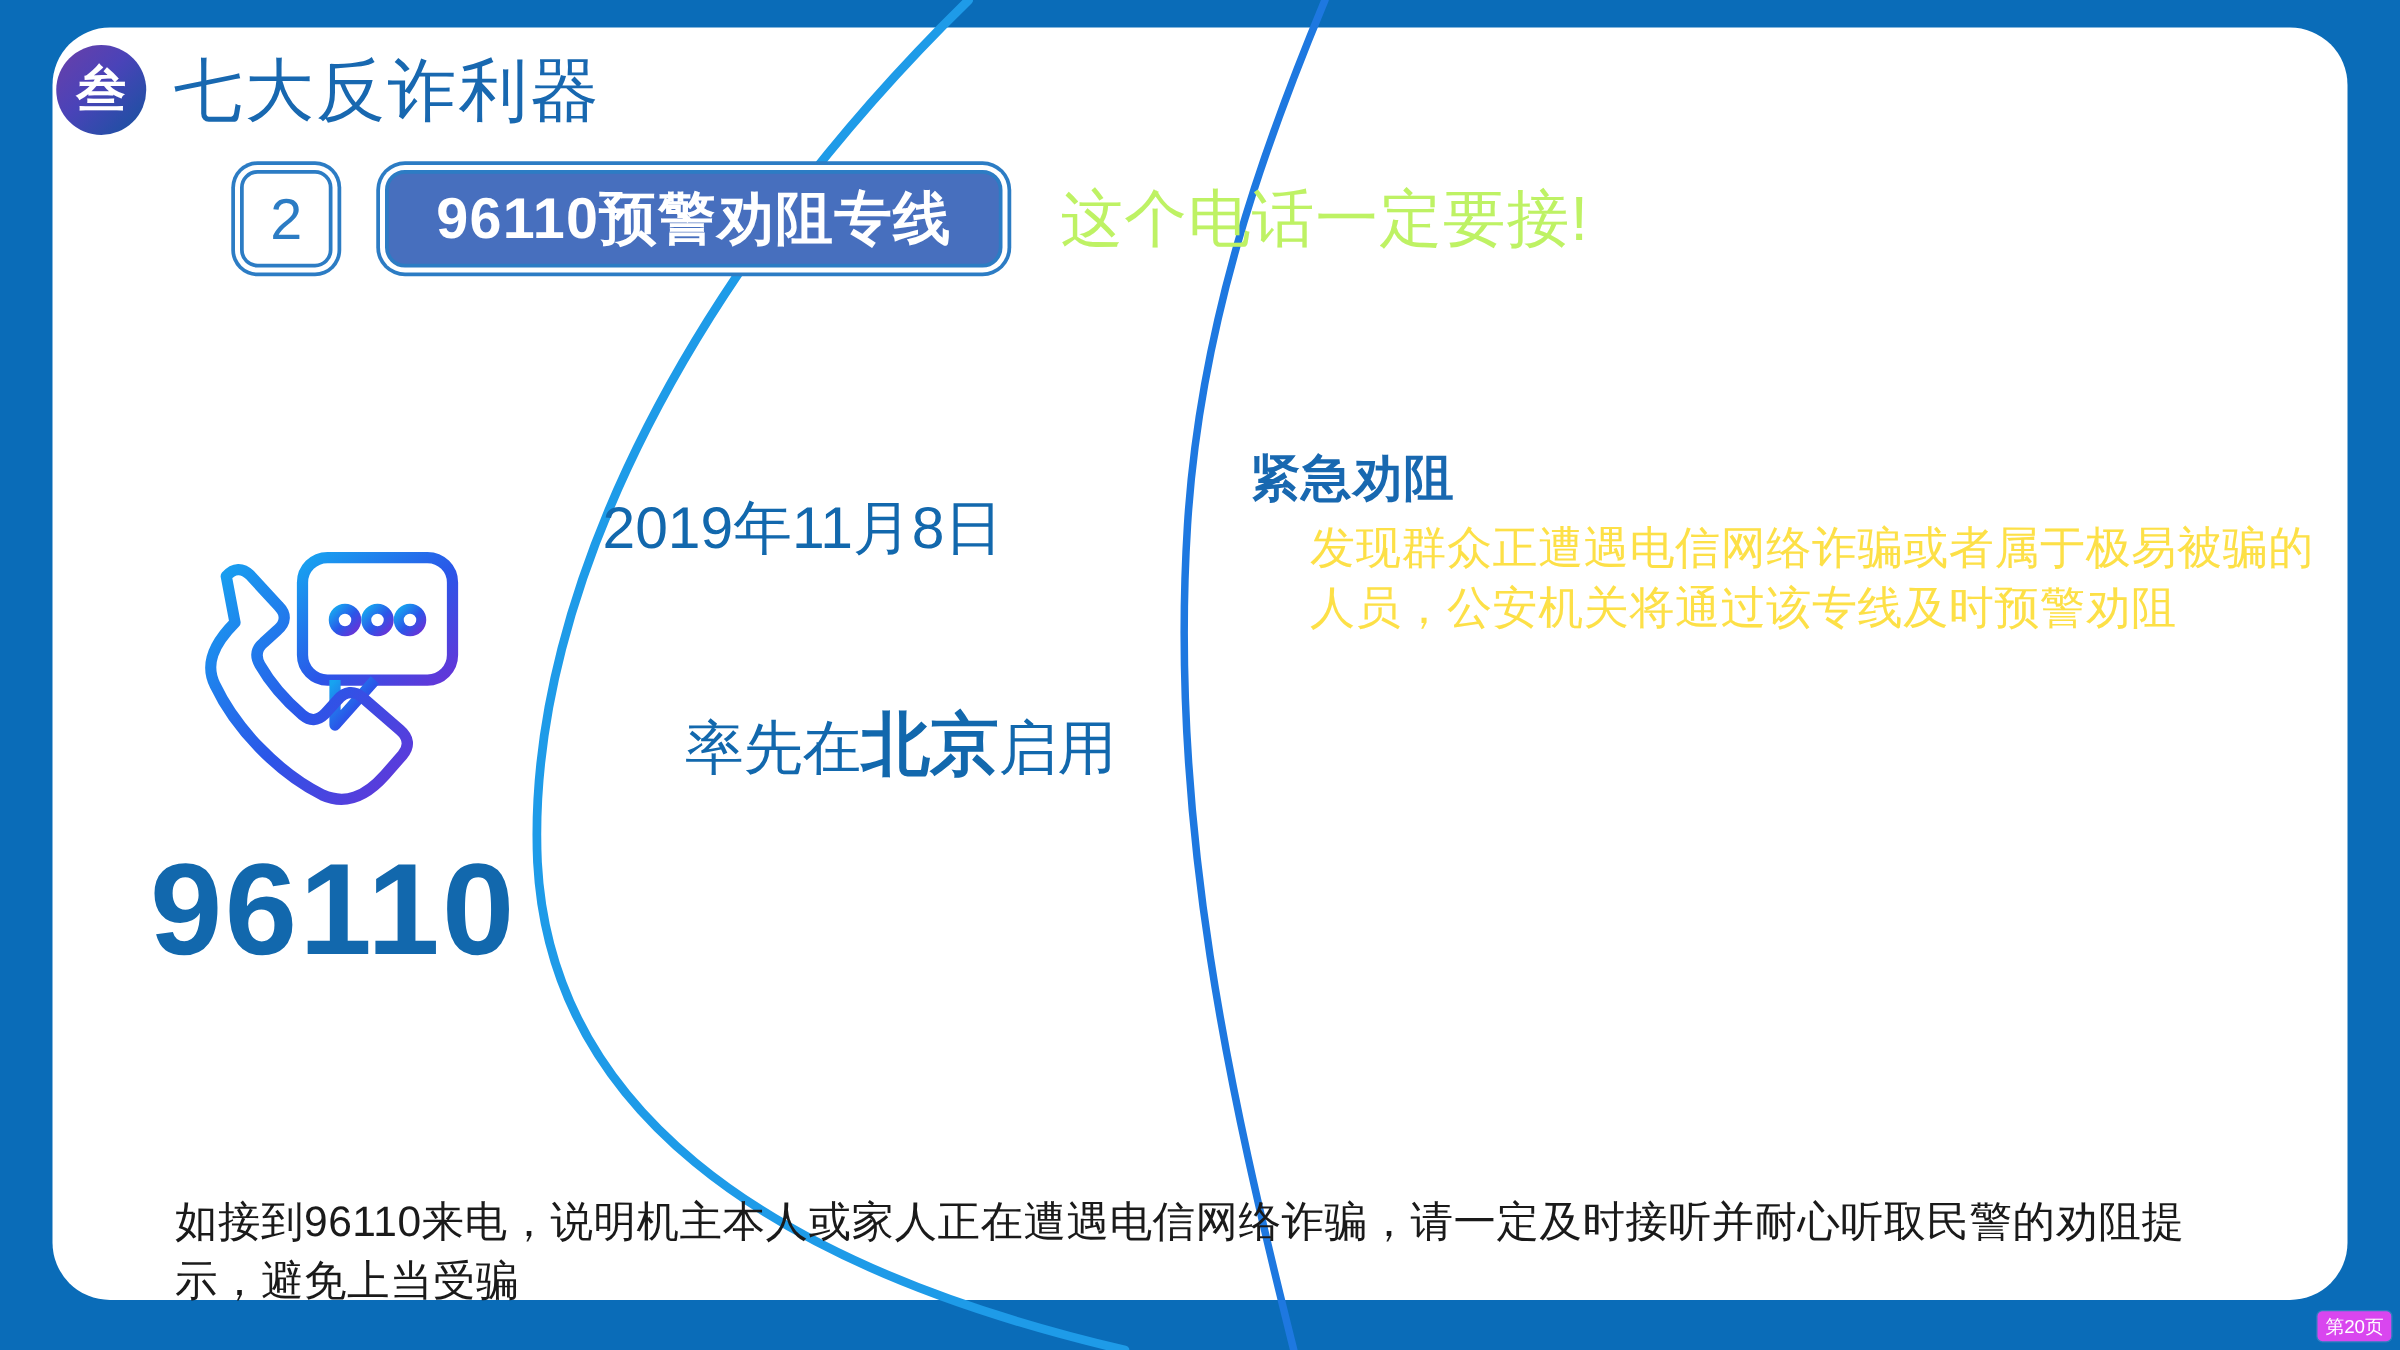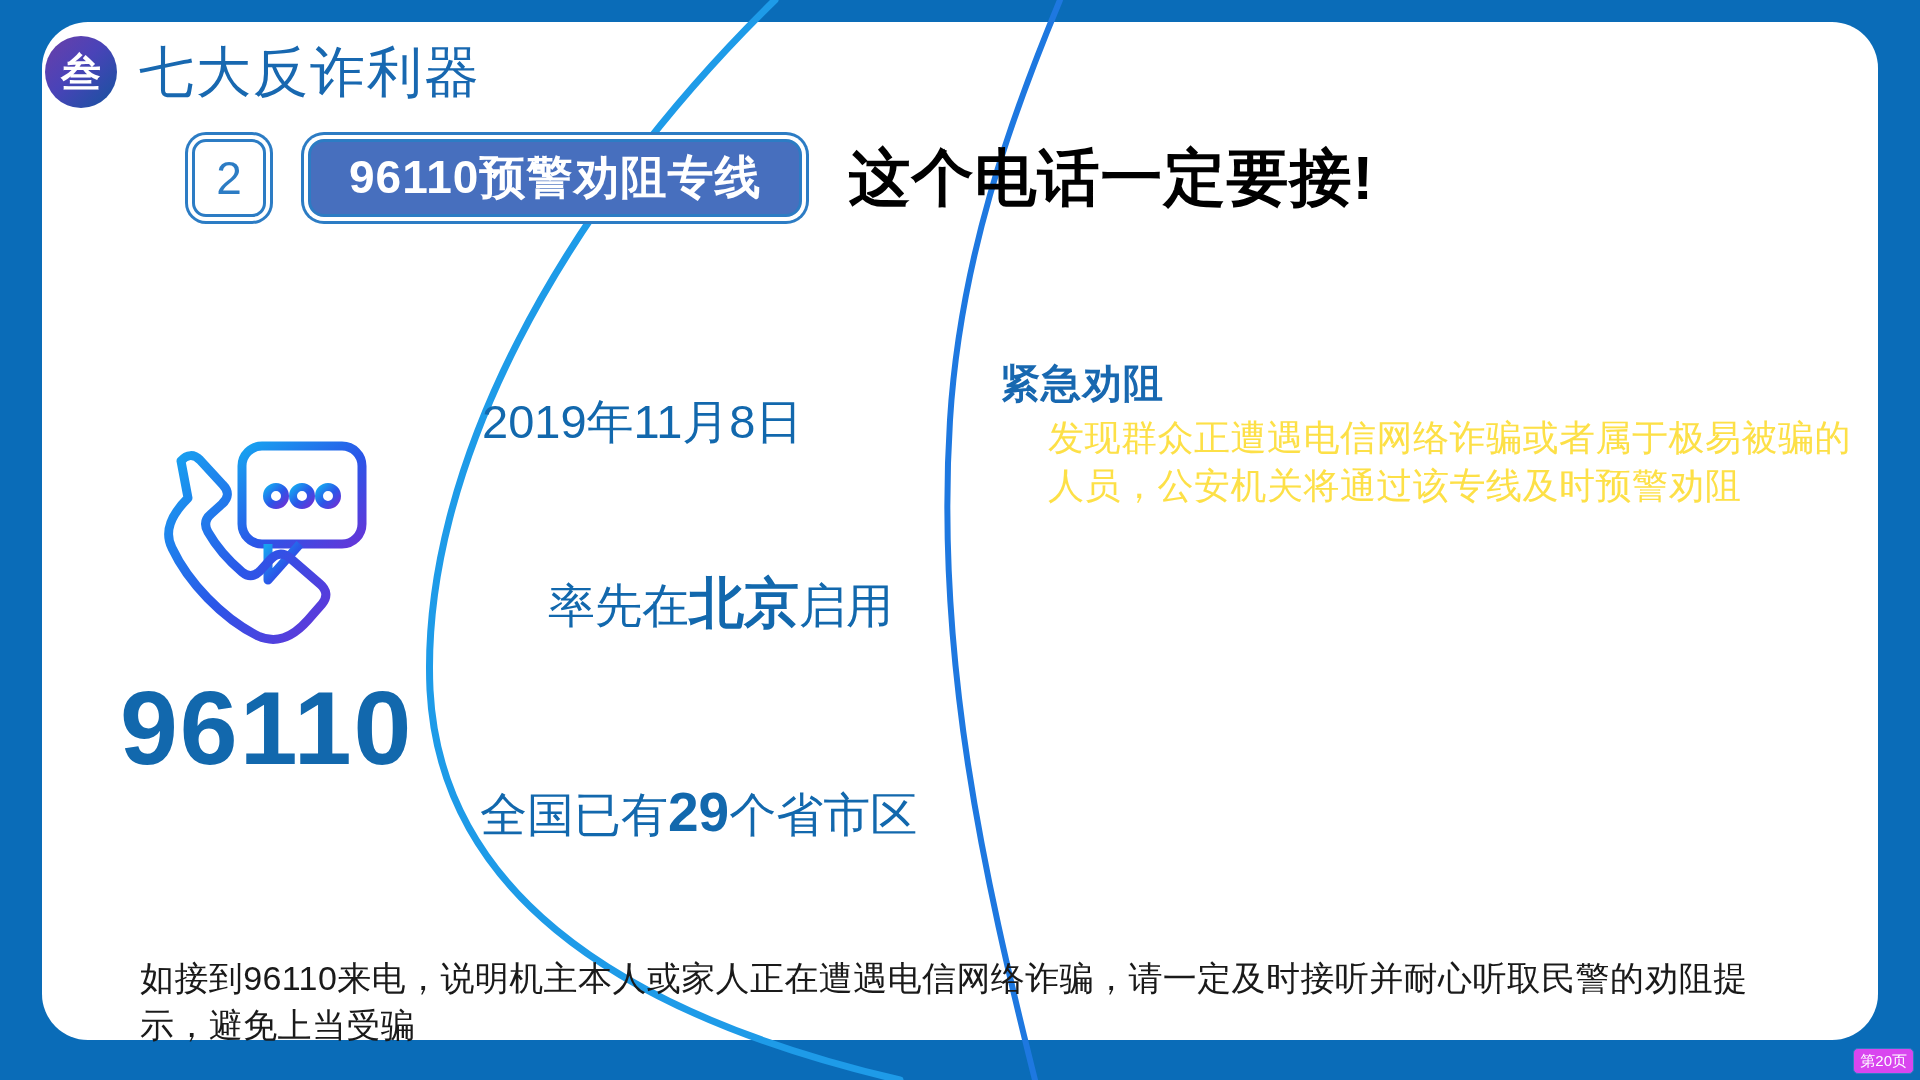--- a/index.html
+++ b/index.html
@@ -103,23 +103,23 @@
     justify-content: center;
     color: #ffffff;
     font-size: 46px;
     font-weight: bold;
     letter-spacing: 1px;
     white-space: nowrap;
     box-sizing: border-box;
   }
   .headline {
     margin-left: 46px;
-    font-size: 62px;
-    font-weight: bold;
-    color: #000000;
+    font-size: 50px;
+    font-weight: normal;
+    color: #bef264;
     white-space: nowrap;
     letter-spacing: 1px;
   }
 
   
   .phone-icon {
     position: absolute;
     left: 150px;
     top: 440px;
     width: 220px;
@@ -139,21 +139,21 @@
   
   .mid-line {
     position: absolute;
     color: #1268AD;
     font-size: 47px;
     font-weight: 500;
     white-space: nowrap;
     line-height: 1;
   }
   .mid-1 { left: 482px; top: 398px; }
-  .mid-2 { left: 548px; top: 580px; font-family: Liberation Mono, monospace; }
+  .mid-2 { left: 548px; top: 568px; }
   .mid-3 { left: 480px; top: 785px; }
   .hl-big {
     font-size: 55px;
     font-weight: bold;
   }
 
   
   .rsec { position: absolute; }
   .rsec h3 {
     margin: 0;
@@ -248,23 +248,20 @@
              C 104 137 98 137 92 132 C 78 120 66 106 58 92
              C 54 85 55 79 61 74 L 72 64 C 79 58 79 51 73 45
              L 50 20 C 44 14 37 14 31 21 Z" fill="none" stroke="url(#phgrad)" stroke-width="9" stroke-linejoin="round"></path>
   </svg>
   <div class="hotline-number">96110</div>
 
   <div class="mid-line mid-1">2019年11月8日</div>
   <div class="mid-line mid-2">
     <span>率先在</span><span class="hl-big">北京</span><span>启用</span>
   </div>
-  <div class="mid-line mid-3">
-    <span>全国已有</span><span class="hl-big">29</span><span>个省市区</span>
-  </div>
 
   <div class="rsec rsec-1">
     <h3>紧急劝阻</h3>
     <p>发现群众正遭遇电信网络诈骗或者属于极易被骗的人员，公安机关将通过该专线及时预警劝阻</p>
   </div>
 
   <div class="footnote">如接到96110来电，说明机主本人或家人正在遭遇电信网络诈骗，请一定及时接听并耐心听取民警的劝阻提示，避免上当受骗</div>
 
   <div class="page-badge">第20页</div>
 

